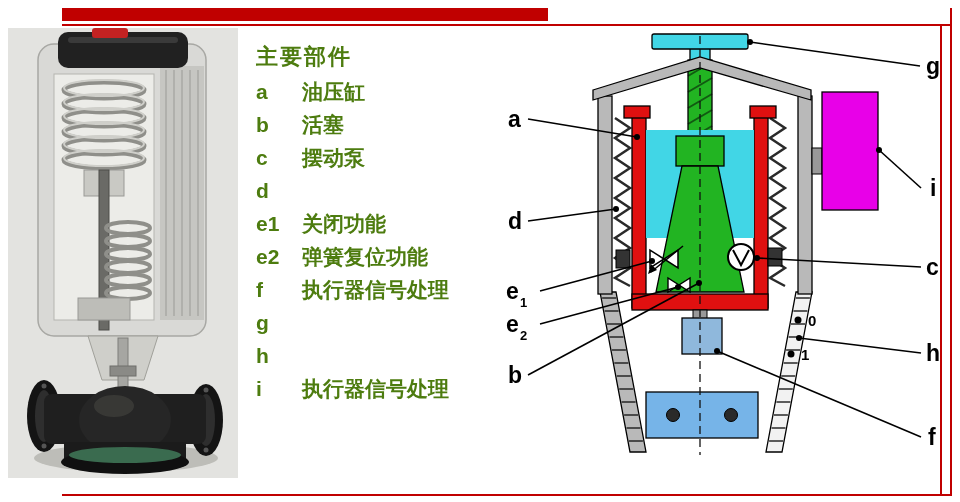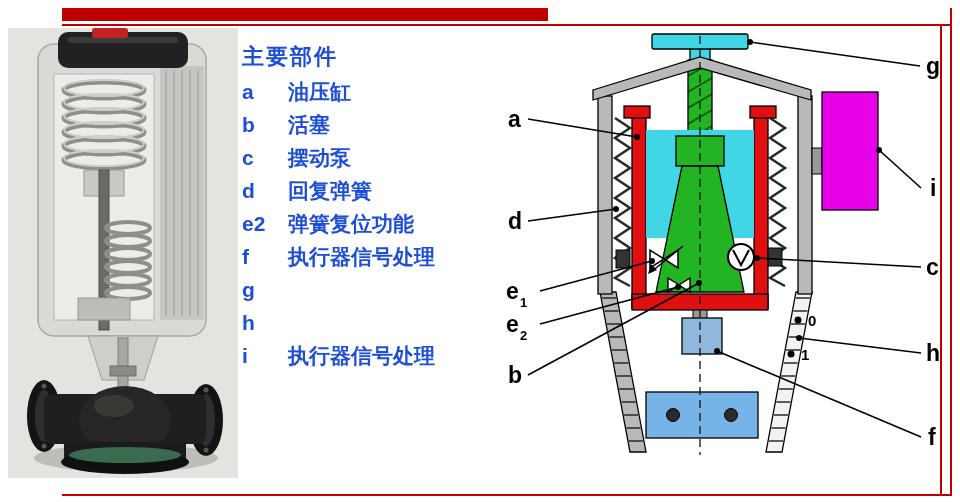--- a/index.html
+++ b/index.html
@@ -11,21 +11,21 @@
   .deco-bar{left:62px;top:8px;width:486px;height:13px;}
   .deco-hline-top{left:62px;top:24px;width:888px;height:2px;}
   .deco-vline-outer{left:950px;top:8px;width:2px;height:488px;}
   .deco-vline-inner{left:940px;top:24px;width:2px;height:472px;}
   .deco-hline-bottom{left:62px;top:494px;width:890px;height:2px;}
 
   
   .photo{position:absolute;left:8px;top:28px;width:230px;height:450px;}
 
   
-  .legend{position:absolute;left:242px;top:38px;width:250px;color:#1d4ed8;}
+  .legend{position:absolute;left:256px;top:38px;width:250px;color:#4d7c0f;}
   .legend-title{font-size:22px;font-weight:bold;height:37px;display:flex;align-items:center;letter-spacing:2px;}
   .legend-row{display:flex;height:33px;align-items:center;font-size:21px;font-weight:bold;}
   .legend-row .key{width:46px;flex:0 0 46px;}
   .legend-row .lab{white-space:nowrap;}
 
   
   .diagram{position:absolute;left:498px;top:28px;width:462px;height:448px;}
   .diagram text{font-family:"Liberation Sans","DejaVu Sans",sans-serif;}
   .dlabel{font-size:23px;font-weight:bold;fill:#000;}
   .dsub{font-size:13px;font-weight:bold;fill:#000;}
@@ -119,21 +119,24 @@
     <div class="legend-row">
       <span class="key">b</span>
       <span class="lab">活塞</span>
     </div>
     <div class="legend-row">
       <span class="key">c</span>
       <span class="lab">摆动泵</span>
     </div>
     <div class="legend-row">
       <span class="key">d</span>
-      <span class="lab">回复弹簧</span>
+    </div>
+    <div class="legend-row">
+      <span class="key">e1</span>
+      <span class="lab">关闭功能</span>
     </div>
     <div class="legend-row">
       <span class="key">e2</span>
       <span class="lab">弹簧复位功能</span>
     </div>
     <div class="legend-row">
       <span class="key">f</span>
       <span class="lab">执行器信号处理</span>
     </div>
     <div class="legend-row">

